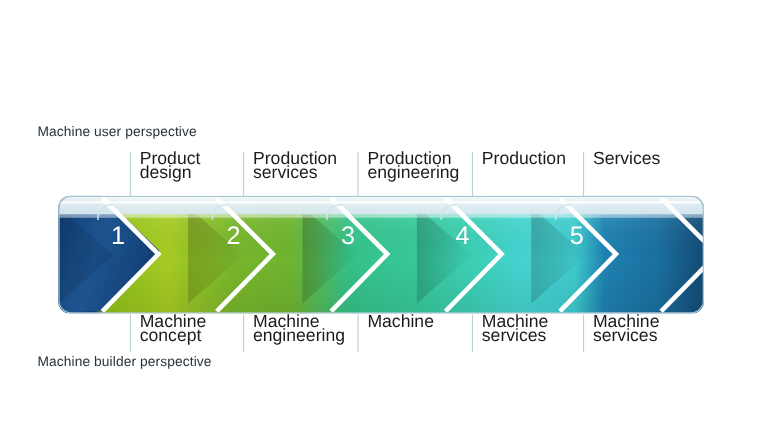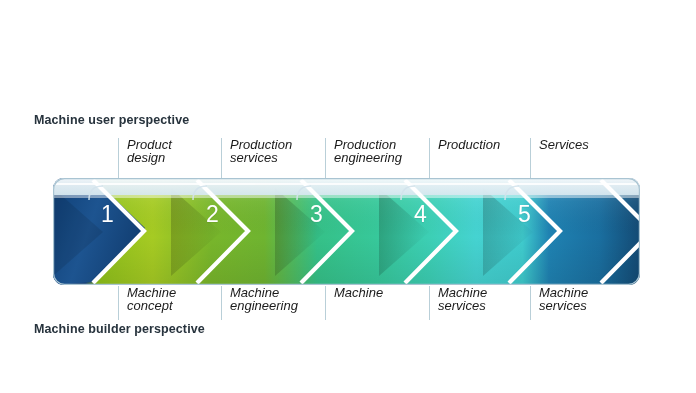--- a/index.html
+++ b/index.html
@@ -10,38 +10,37 @@
     overflow:hidden;
     position:relative;
     -webkit-font-smoothing:antialiased;
   }
   #stage{position:absolute;left:0;top:0;width:696px;height:393px;}
 
   
   .perspective-label{
     position:absolute;
     font-size:12.5px;
-    font-weight:bold;
+    font-weight:normal;
     color:#27333d;
     letter-spacing:.1px;
     white-space:nowrap;
   }
   #top-perspective{left:34px;top:113px;}
   #bottom-perspective{left:34px;top:322px;text-align:right;}
 
   
   .caption{
     position:absolute;
-    font-size:13px;
+    font-size:16px;
     line-height:13.2px;
     color:#1b1b1b;
     white-space:nowrap;
     padding-left:8px;
     box-sizing:border-box;
-    font-style:italic;
   }
   .caption .cap-line{display:block;}
   .caption-top{
     border-left:1px solid #b9cfd8;
     height:42px;
     top:138px;
   }
   .caption-bottom{
     border-left:1px solid #b9cfd8;
     height:34px;

